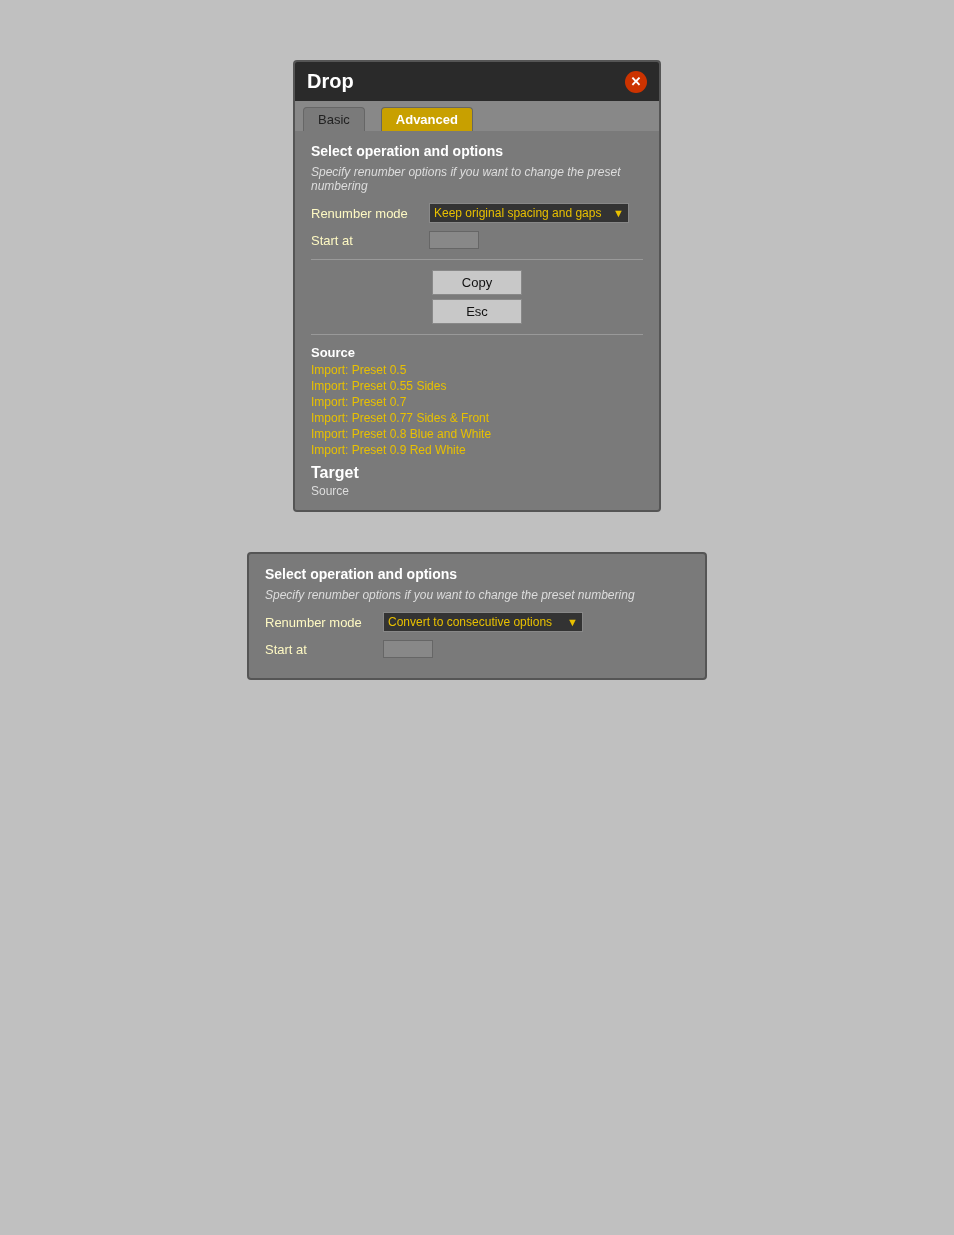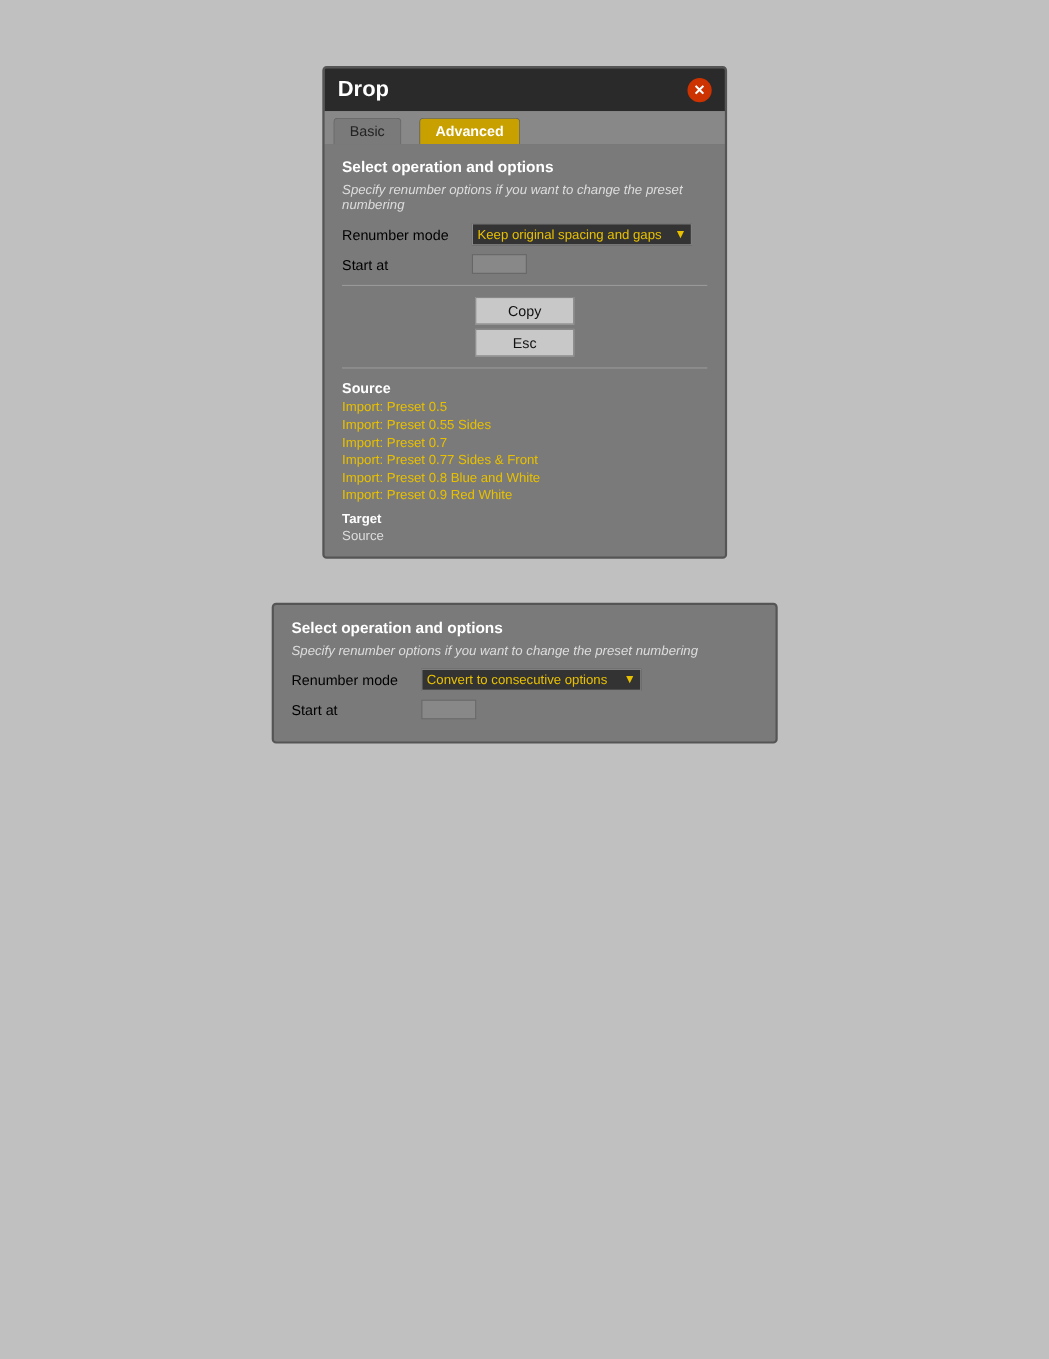--- a/index.html
+++ b/index.html
@@ -102,21 +102,21 @@
     }
 
     .form-row {
       display: flex;
       align-items: center;
       margin-bottom: 8px;
       gap: 8px;
     }
 
     .form-label {
-      color: #000000;
+      color: #fef9c3;
       font-size: 13px;
       min-width: 110px;
     }
 
     .dropdown {
       background: #333;
       color: #e8c000;
       border: 1px solid #888;
       padding: 2px 4px;
       font-size: 12px;
@@ -179,21 +179,21 @@
 
     .source-item {
       color: #e8c000;
       font-size: 12px;
       padding: 1px 0;
     }
 
     .target-title {
       font-weight: bold;
       color: #fff;
-      font-size: 12px;
+      font-size: 16px;
       margin-top: 6px;
       margin-bottom: 2px;
     }
 
     .target-item {
       color: #ddd;
       font-size: 12px;
     }
 
     

